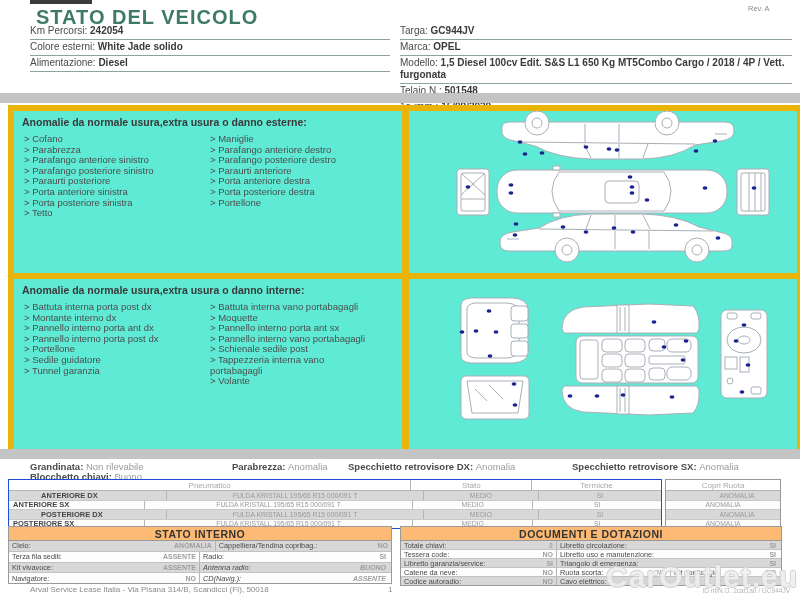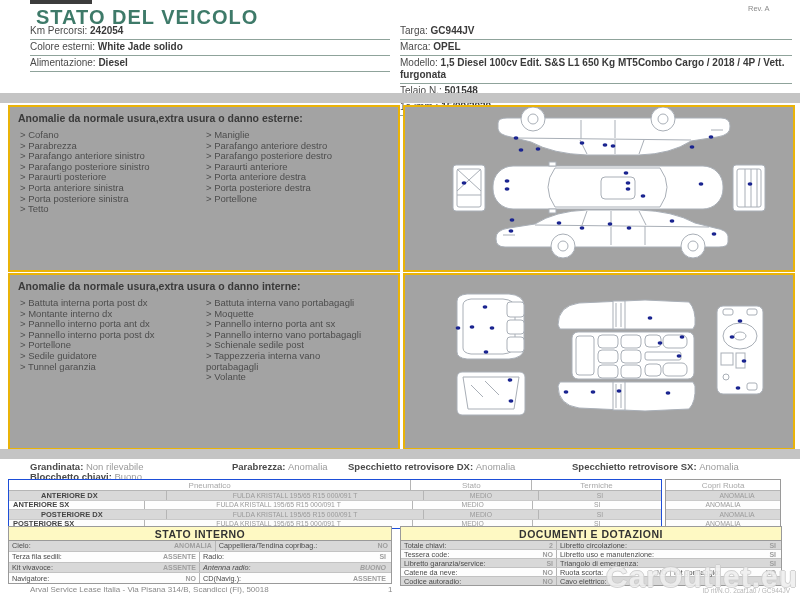--- a/index.html
+++ b/index.html
@@ -11,21 +11,21 @@
   .page-title{left:36px;top:6px;font-size:20px;font-weight:bold;letter-spacing:1px;color:#3e7a69;}
   .rev{left:748px;top:4px;font-size:7.5px;color:#8a8a8a;}
   .fields{font-size:10px;line-height:12px;}
   .fields-left{left:30px;top:24px;width:360px;}
   .fields-right{left:400px;top:24px;width:392px;}
   .field-row{border-bottom:1px solid #8fa39b;padding:1px 2px 2px 0;}
   .f-label{color:#4a4a4a;}
   .f-value{font-weight:bold;color:#3a3a3a;}
   .band{left:0;width:800px;height:10px;background:#c4c4c4;}
   
-  .box{background:#a3a3a3;border:2px solid #eab308;}
+  .box{background:#5eead4;border:6px solid #eab308;}
   .box-ext-l{left:8px;top:105px;width:388px;height:163px;}
   .box-ext-r{left:403px;top:105px;width:388px;height:163px;}
   .box-int-l{left:8px;top:273px;width:388px;height:173px;}
   .box-int-r{left:403px;top:273px;width:388px;height:173px;}
   .sec-title{position:absolute;left:8px;top:5px;font-size:10.5px;font-weight:bold;color:#3a3a3a;}
   .a-col{position:absolute;top:23px;font-size:9.5px;line-height:10.6px;color:#4d4d4d;}
   .a-col1{left:10px;width:182px;}
   .a-col2{left:196px;width:158px;}
   .a-item::before{content:"> ";}
   svg{display:block;}
@@ -50,21 +50,21 @@
   .tc-tire{width:270px;justify-content:center;color:#9a9a9a;border-right:1px solid #b5b5b5;}
   .tc-stato{width:120px;justify-content:center;color:#9a9a9a;border-right:1px solid #b5b5b5;}
   .tc-term{width:129px;justify-content:center;color:#9a9a9a;}
   .tc-copri{width:100%;justify-content:center;color:#9a9a9a;}
   .th-pneu{width:402px;border-right:1px solid #b5b5b5;}
   .th-stato{width:120px;border-right:1px solid #b5b5b5;}
   .th-term{width:129px;}
   .th-copri{width:100%;}
   
   .mini{border:1px solid #9a9a9a;}
-  .mini-head{height:13px;background:#fef9c3;display:flex;align-items:center;justify-content:center;
+  .mini-head{height:13px;background:#fdba74;display:flex;align-items:center;justify-content:center;
              font-size:10.5px;font-weight:bold;color:#333;border-bottom:1px solid #9a9a9a;letter-spacing:.5px;}
   .m-row{display:flex;border-bottom:1px solid #c2c2c2;}
   .m-row:last-child{border-bottom:none;}
   .m-row.odd{background:#d8d8d8;}
   .m-row.even{background:#fdfdfd;}
   .m-cell{display:flex;justify-content:space-between;align-items:center;padding:0 3px;border-right:1px solid #b5b5b5;box-sizing:border-box;}
   .m-cell:last-child{border-right:none;}
   .m-l{font-size:7.3px;color:#4a4a4a;}
   .m-v{font-size:7px;color:#9e9e9e;font-weight:bold;}
   .stato-table{left:8px;top:526px;width:382px;}
@@ -365,21 +365,21 @@
         <div class="m-cell" style="width: 189px; font-style: italic;">
           <span class="m-l">Antenna radio:</span>
           <span class="m-v">BUONO</span>
         </div>
       </div>
       <div class="m-row even">
         <div class="m-cell" style="width: 191px;">
           <span class="m-l">Navigatore:</span>
           <span class="m-v">NO</span>
         </div>
-        <div class="m-cell" style="width: 189px;">
+        <div class="m-cell" style="width: 189px; font-style: italic;">
           <span class="m-l">CD(Navig.):</span>
           <span class="m-v">ASSENTE</span>
         </div>
       </div>
     </div>
 </div>
 
 <div class="abs mini doc-table">
   <div class="mini-head">DOCUMENTI E DOTAZIONI</div>
   <div id="doc-rows">

